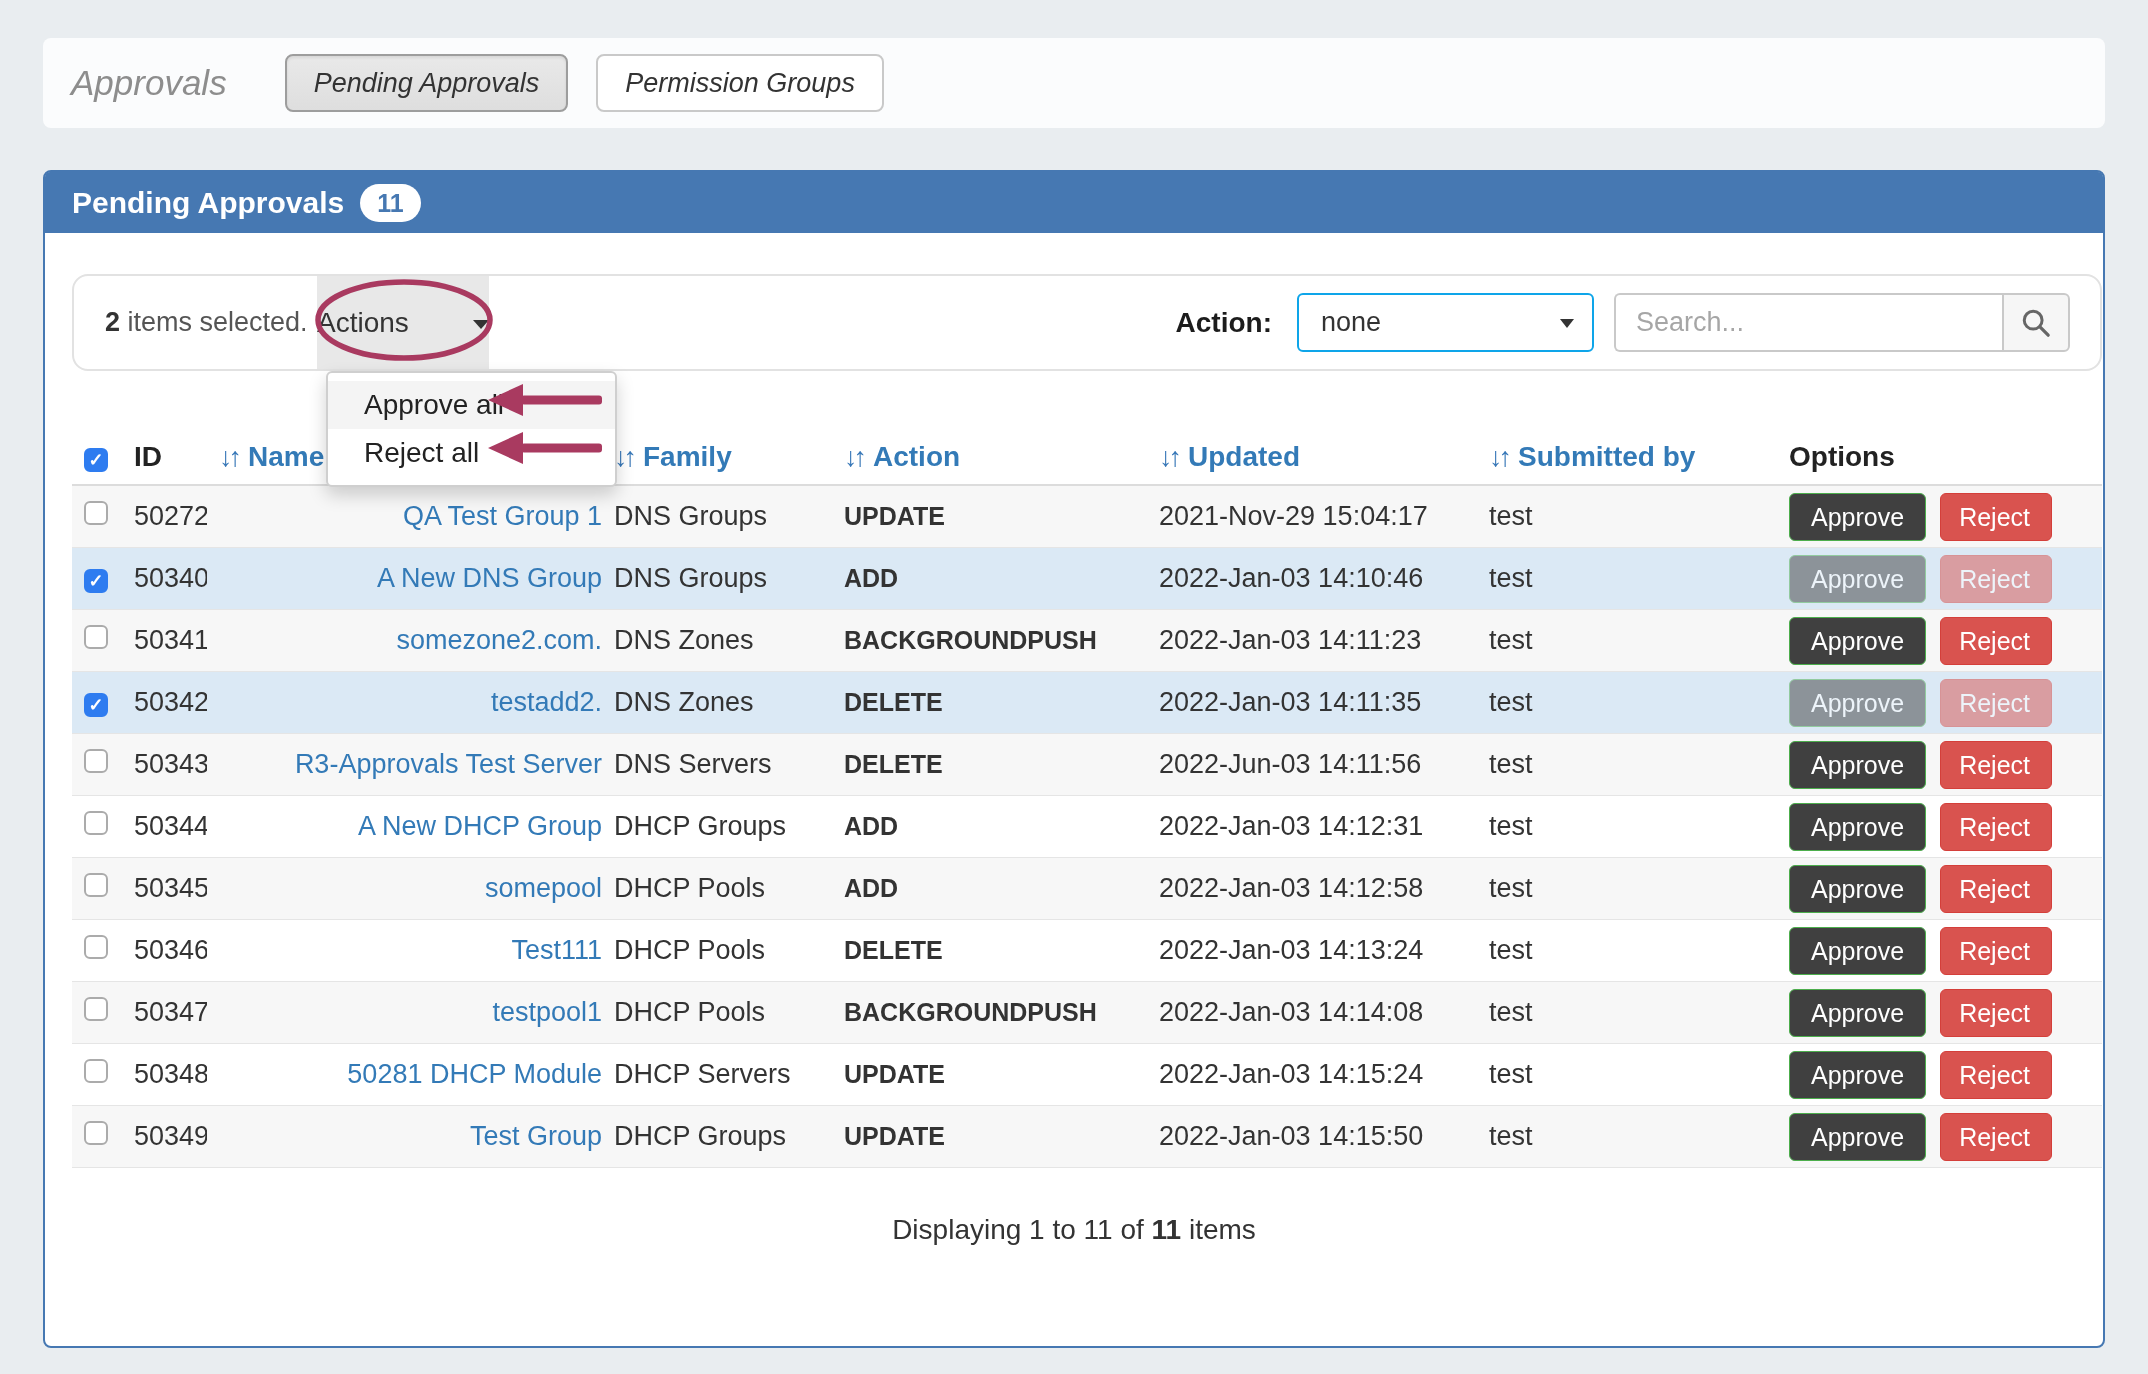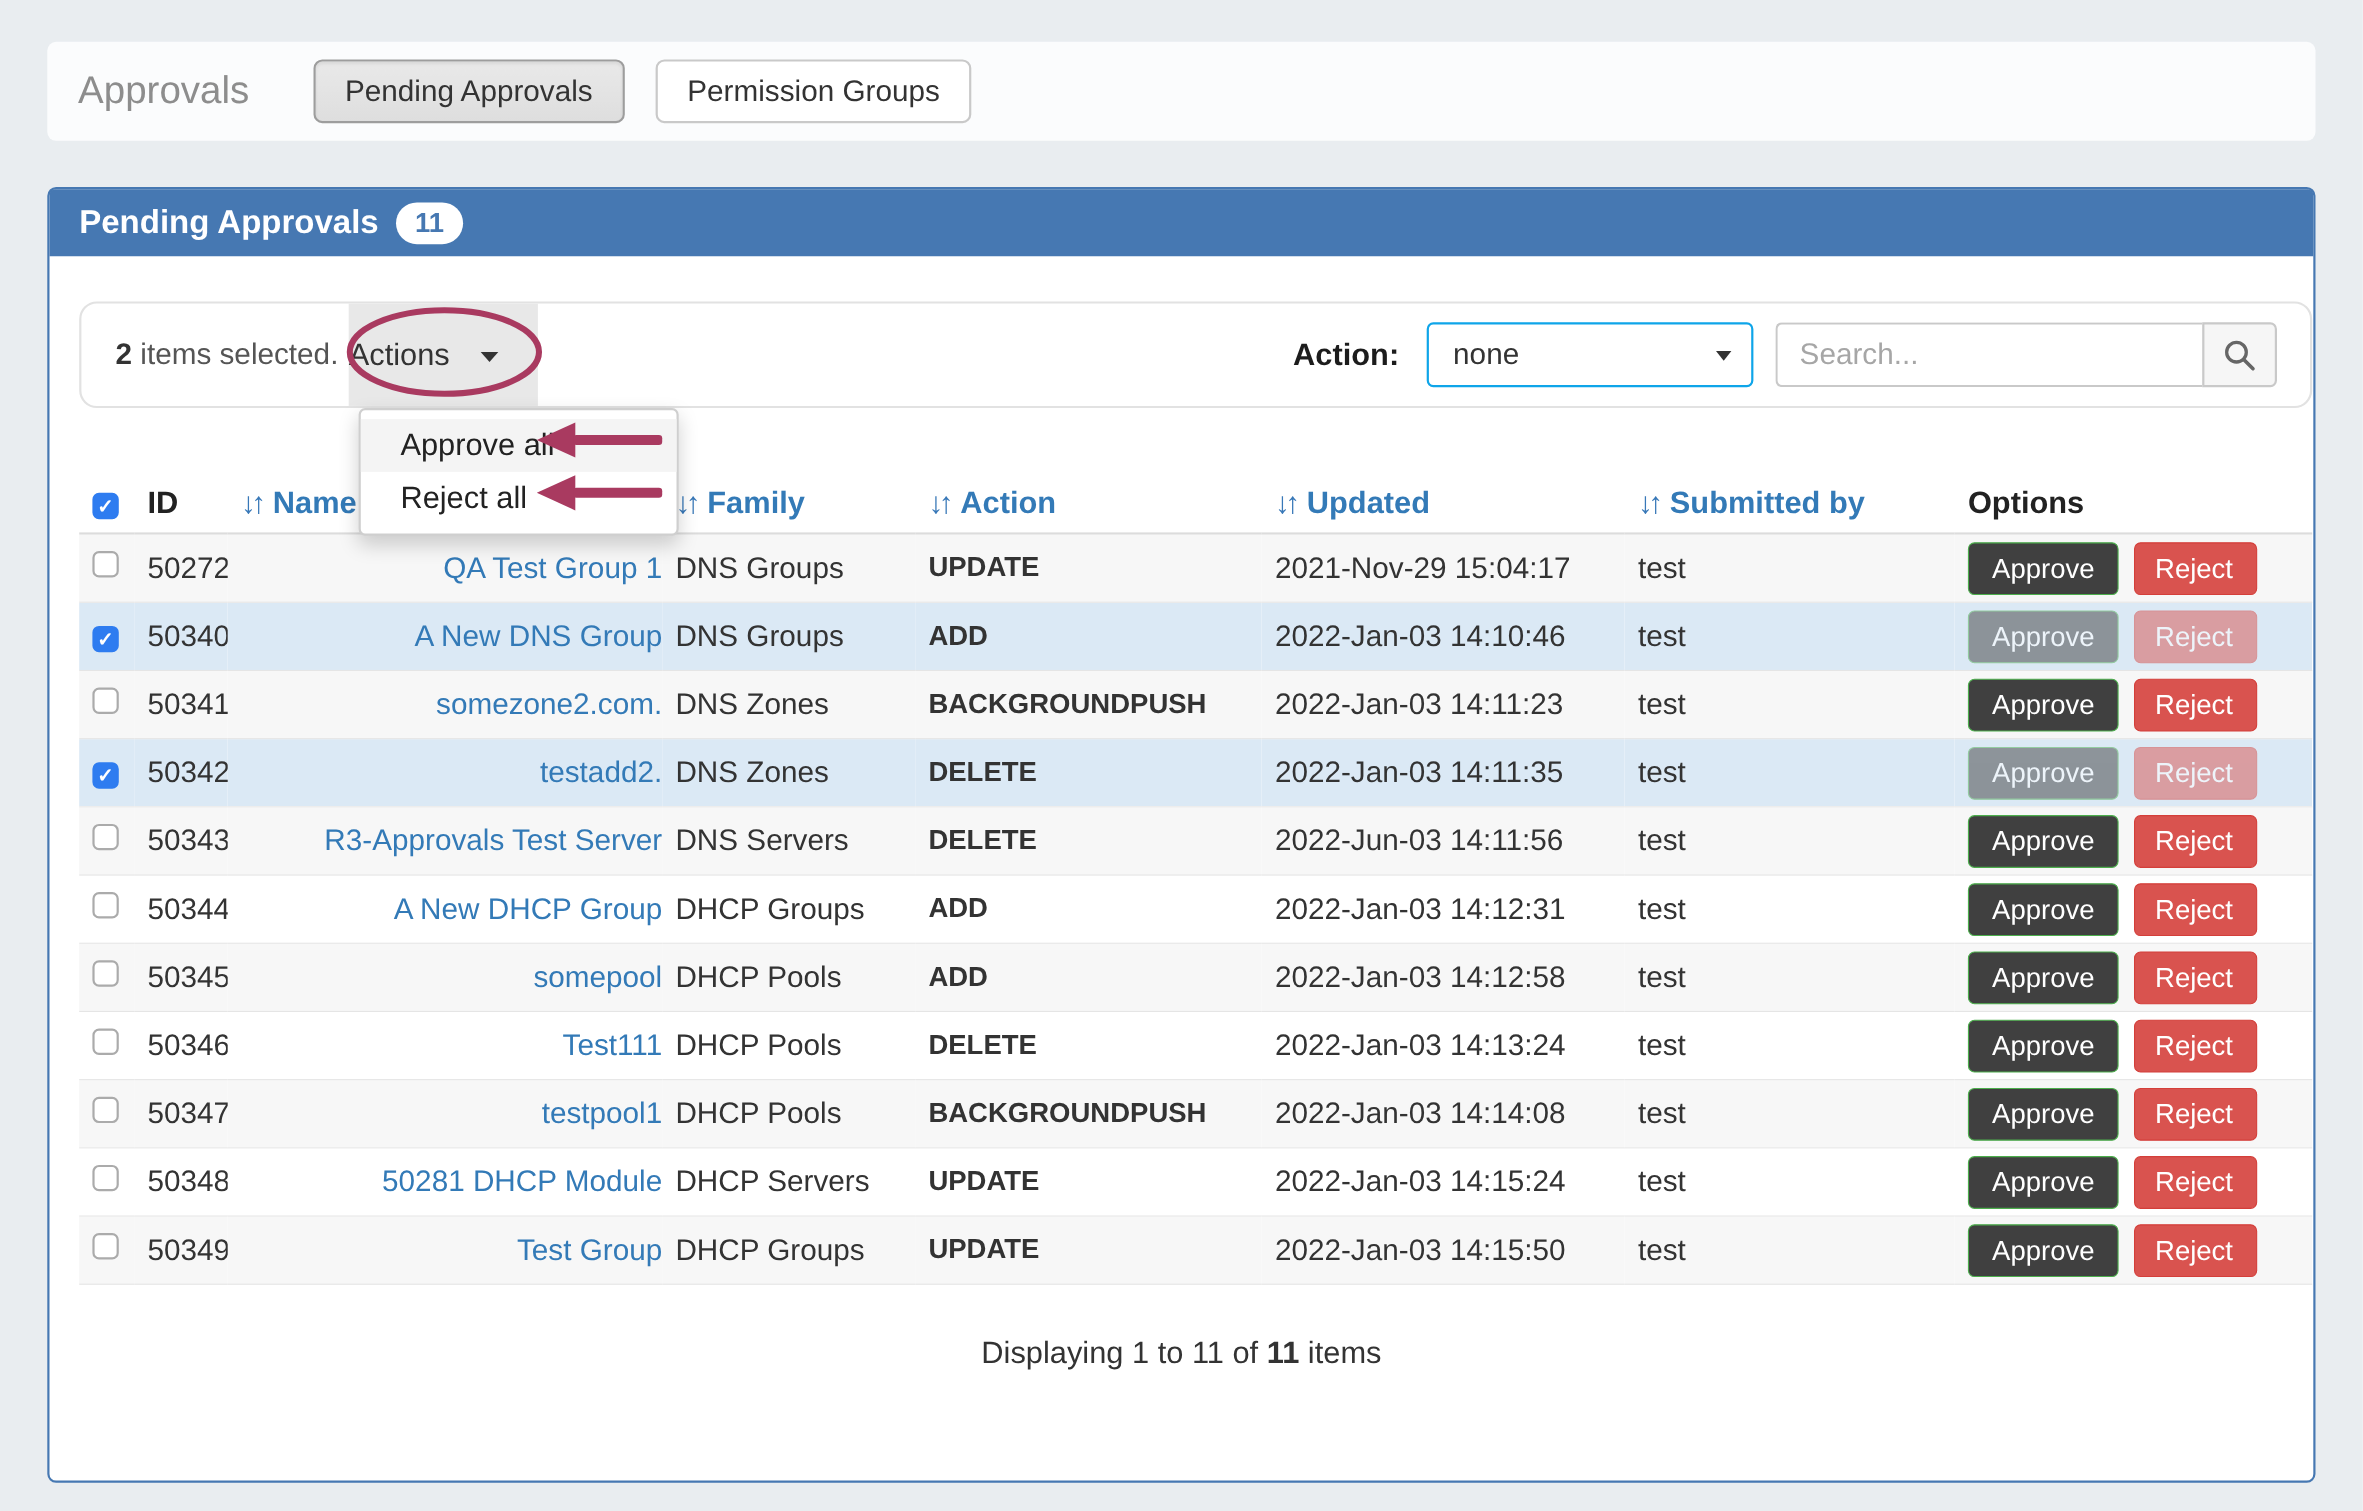--- a/index.html
+++ b/index.html
@@ -6,21 +6,21 @@
   body{
     width:2148px;height:1374px;position:relative;
     background:#e9edf0;
     font-family:"Liberation Sans", sans-serif;
     color:#333;overflow:hidden;
   }
   
   .top-bar{
     position:absolute;left:43px;top:38px;width:2062px;height:90px;
     background:#fbfcfd;border-radius:8px;
-    display:flex;align-items:center;box-sizing:border-box;padding-left:28px;
+    display:flex;align-items:center;box-sizing:border-box;padding-left:28px;font-style:italic;
   }
   .page-title{font-size:35px;color:#8d8d8d;margin-right:58px;}
   .tab-btn{
     height:58px;display:inline-flex;align-items:center;
     padding:0 27px;font-size:27px;color:#333;
     border-radius:8px;box-sizing:border-box;margin-right:28px;background:#fff;
     border:2px solid #c9c9c9;
   }
   .tab-btn.active{
     background:linear-gradient(#e9e9e9,#dedede);
@@ -44,21 +44,21 @@
   
   .toolbar{
     position:absolute;left:27px;top:102px;width:2030px;height:97px;
     border:2px solid #e2e2e2;border-radius:16px;background:#fff;
     box-sizing:border-box;display:flex;align-items:center;
   }
   .selected-info{margin-left:31px;font-size:27px;color:#555;}
   .selected-info b{color:#333;}
   .actions-btn{
     position:absolute;left:243px;top:0;height:93px;width:172px;
-    background:#e8e8e8;display:flex;align-items:center;justify-content:flex-start;
+    background:#e8e8e8;display:flex;align-items:center;justify-content:space-between;
     font-size:28px;color:#333;gap:28px;
   }
   .caret{
     width:0;height:0;border-left:8px solid transparent;border-right:8px solid transparent;
     border-top:9px solid #333;display:inline-block;margin-top:4px;
   }
   .toolbar-right{position:absolute;right:30px;top:0;height:93px;display:flex;align-items:center;}
   .action-filter-label{font-size:28px;font-weight:bold;color:#1c1c1c;margin-right:25px;}
   .select-box{
     width:297px;height:59px;border:2px solid #0ea5e9;border-radius:6px;background:#fff;

